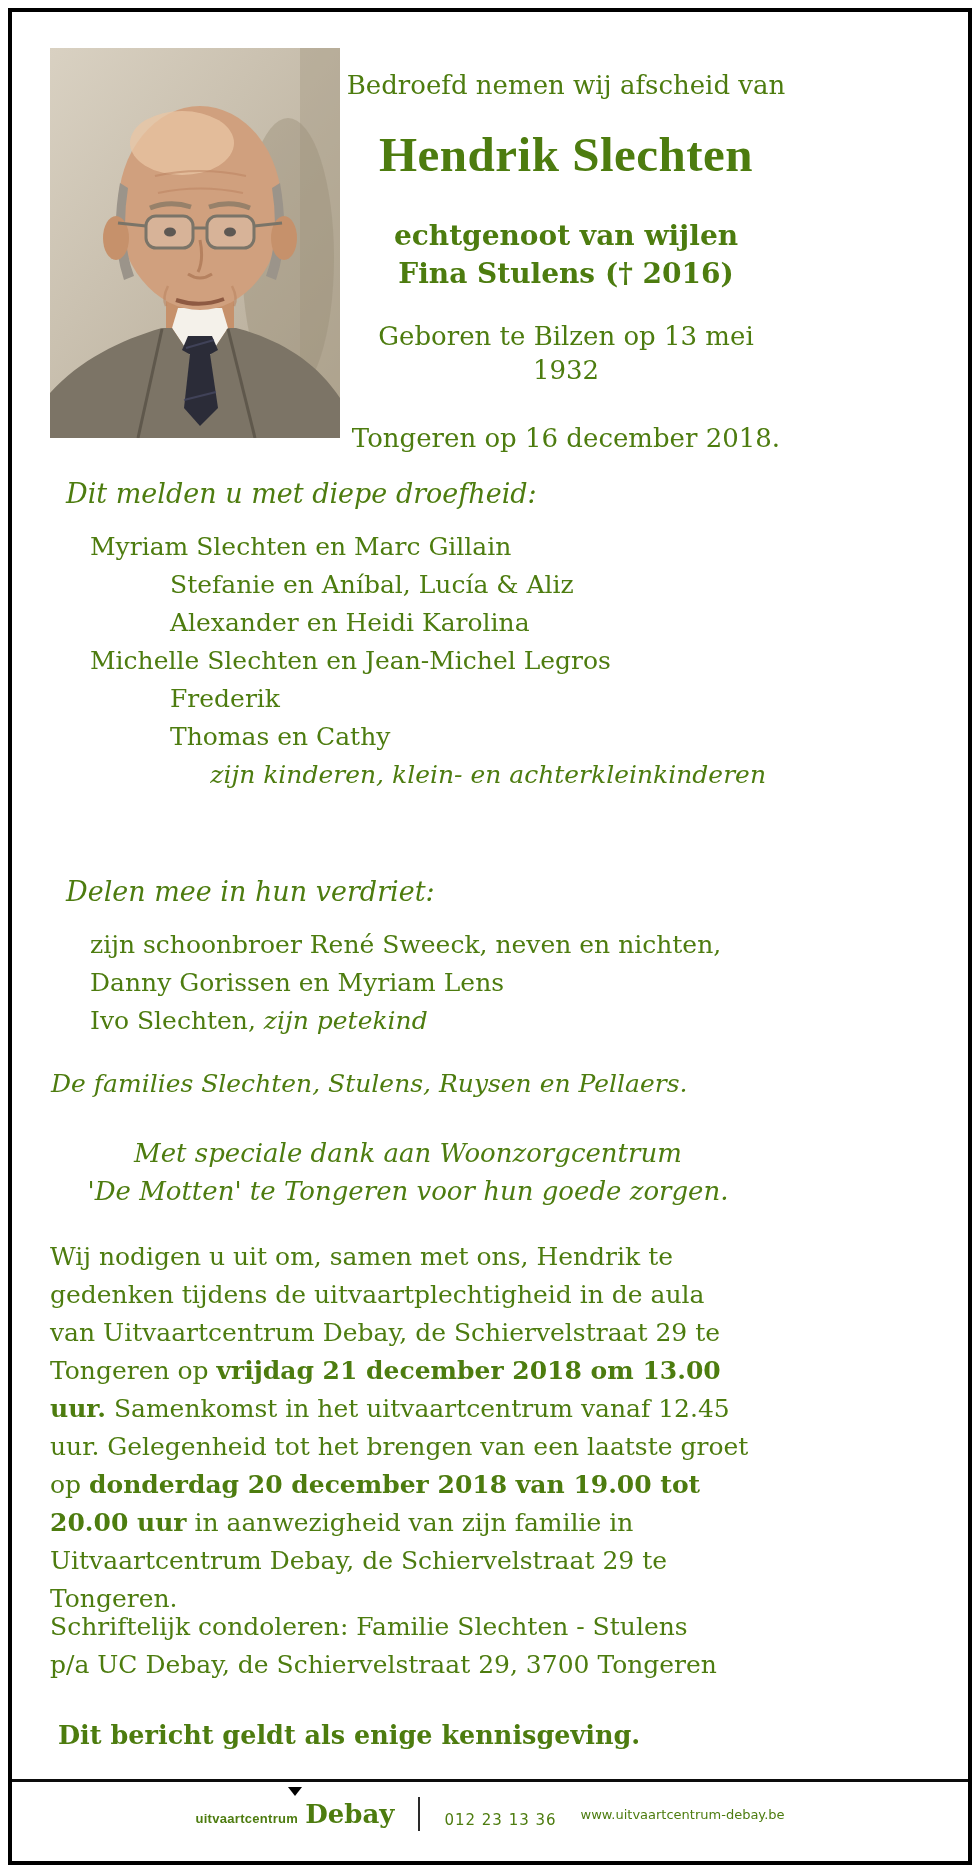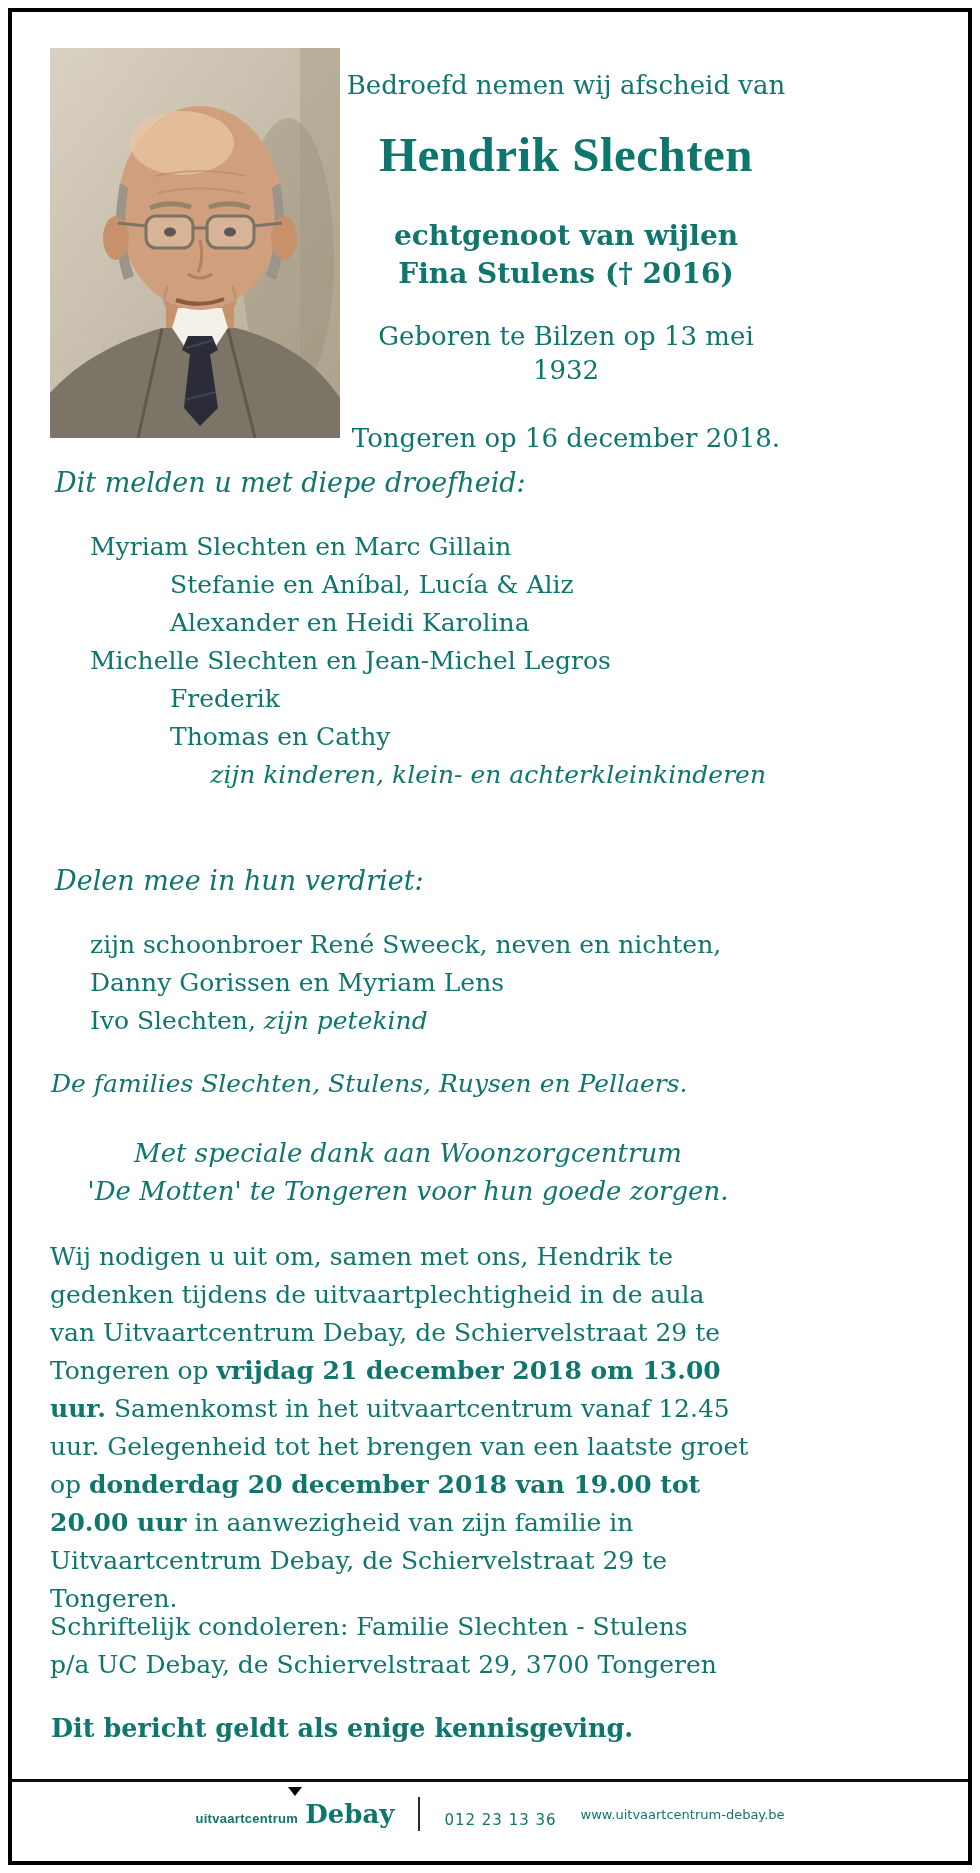--- a/index.html
+++ b/index.html
@@ -1,54 +1,54 @@
 <!DOCTYPE html>
 <html><head>
 <meta charset="utf-8">
 <style>
   * { box-sizing: border-box; }
   html, body { margin: 0; padding: 0; background: #ffffff; }
   .page {
     position: relative; width: 980px; height: 1873px; background: #fff;
-    color: #0f766e; font-family: "DejaVu Serif", "Liberation Serif", serif;
+    color: #4d7c0f; font-family: "DejaVu Serif", "Liberation Serif", serif;
     overflow: hidden;
   }
   .frame { position: absolute; inset: 8px; border: 4px solid #000; pointer-events: none; }
 
   .photo { position: absolute; left: 50px; top: 48px; width: 290px; height: 390px; }
   .photo svg { display: block; width: 100%; height: 100%; }
 
   .head-col { position: absolute; left: 346px; top: 66px; width: 440px; text-align: center; }
   .intro  { margin: 0; font-size: 26px; line-height: 38px; }
   .name   { margin: 23px 0 0; font-size: 49px; line-height: 56px; font-weight: bold;
             font-family: "Liberation Serif", serif; letter-spacing: .5px; }
   .spouse { margin: 34px 0 0; font-size: 28px; line-height: 38px; font-weight: bold; }
   .dates  { margin: 26px 0 0; font-size: 26px; line-height: 34px; }
 
-  .lead { position: absolute; left: 50px; font-size: 27px; font-style: italic; margin: 5px; }
+  .lead { position: absolute; left: 50px; font-size: 27px; font-style: italic; margin: 16px; }
   #lead-announce { top: 462px; }
   #lead-mourning { top: 860px; }
 
   .family { position: absolute; left: 50px; top: 528px; width: 716px; font-size: 25px; line-height: 38px; }
   .ind1 { padding-left: 40px; }
   .ind2 { padding-left: 120px; }
   .family-caption { font-style: italic; text-align: right; }
 
   .mourning { position: absolute; left: 50px; top: 926px; padding-left: 40px; font-size: 25px; line-height: 38px; }
 
   .families-line { position: absolute; left: 50px; top: 1068px; font-size: 25px; margin: 1px; font-style: italic; }
 
   .thanks { position: absolute; left: 50px; top: 1134px; width: 716px; text-align: center;
             font-style: italic; font-size: 26px; line-height: 38px; }
 
   .funeral { position: absolute; left: 50px; top: 1238px; width: 706px; font-size: 25px; line-height: 38px; margin: 0; }
 
   .condolence { position: absolute; left: 50px; top: 1608px; font-size: 25px; line-height: 38px; }
 
-  .notice { position: absolute; left: 50px; top: 1712px; font-size: 25.5px; font-weight: bold; margin: 1px; }
+  .notice { position: absolute; left: 50px; top: 1712px; font-size: 25.5px; font-weight: bold; margin: 8px; }
 
   .rule { position: absolute; left: 12px; right: 12px; top: 1779px; height: 3px; background: #0d0d0d; }
 
   .footer { position: absolute; left: 12px; right: 12px; top: 1786px; height: 56px;
             display: flex; align-items: center; justify-content: center; gap: 24px; }
   .brand-wrap { position: relative; display: flex; align-items: baseline; gap: 7px; }
   .brand-prefix { font-family: "Liberation Sans", sans-serif; font-weight: bold; font-size: 13px; letter-spacing: .3px; }
   .brand { font-size: 26px; font-weight: bold; font-family: "DejaVu Serif", serif; }
   .logo-triangle { position: absolute; top: -12px; left: 50%; transform: translateX(-50%);
                    width: 0; height: 0; border-left: 7px solid transparent;

